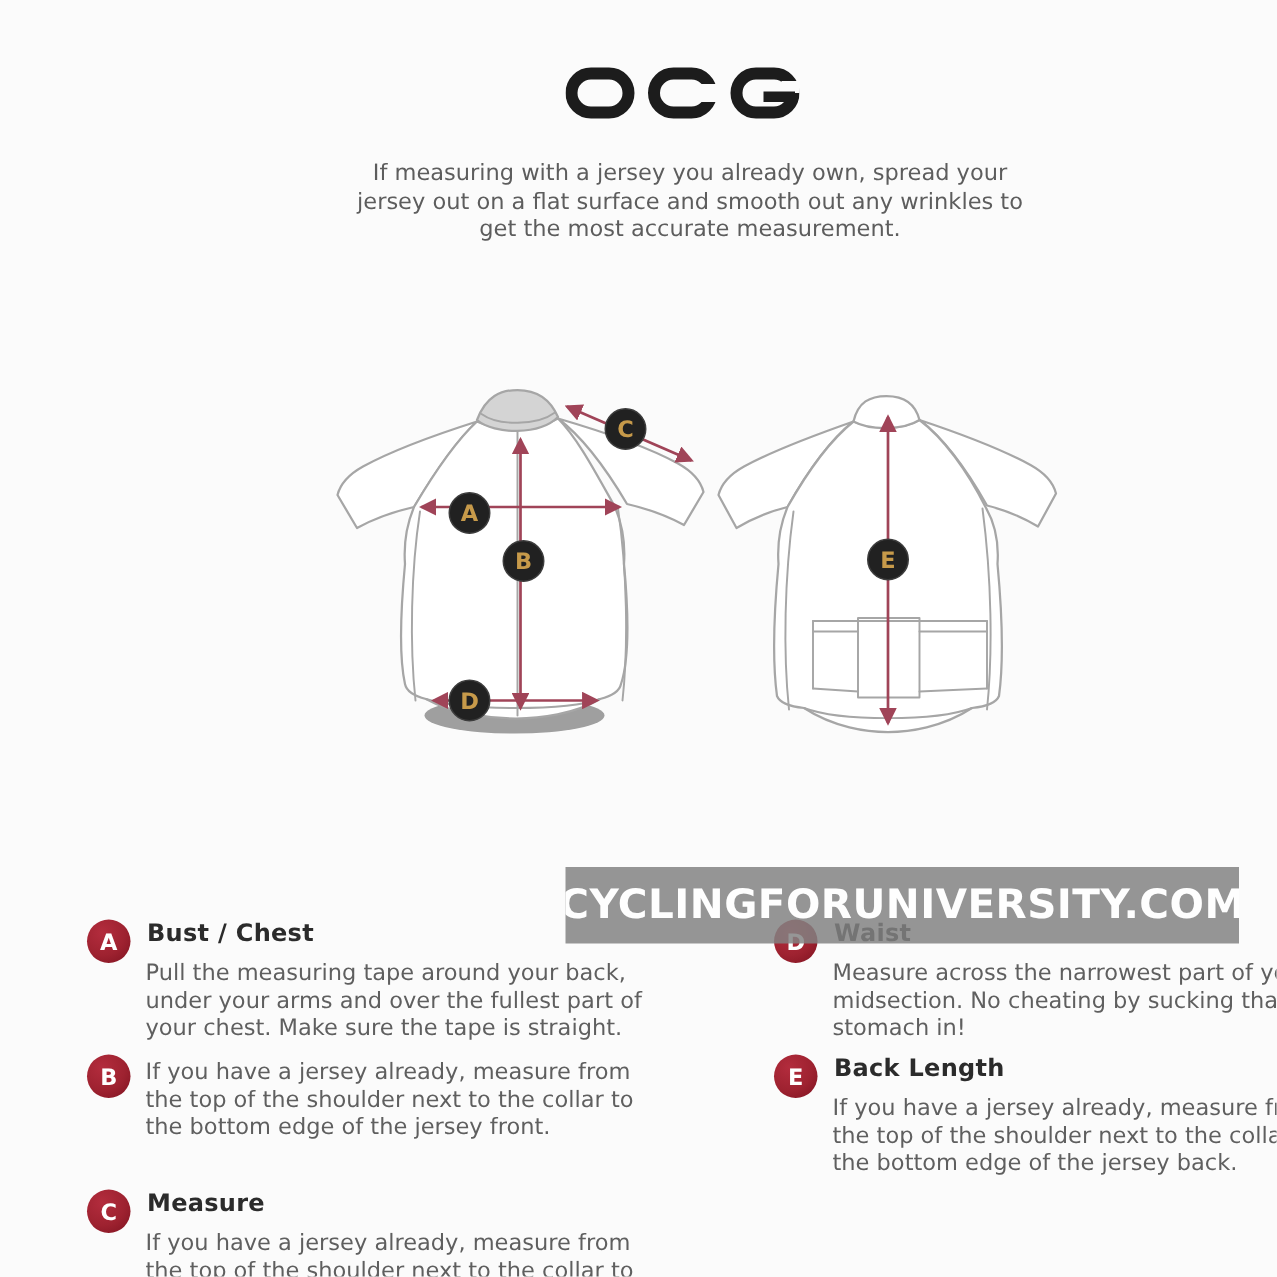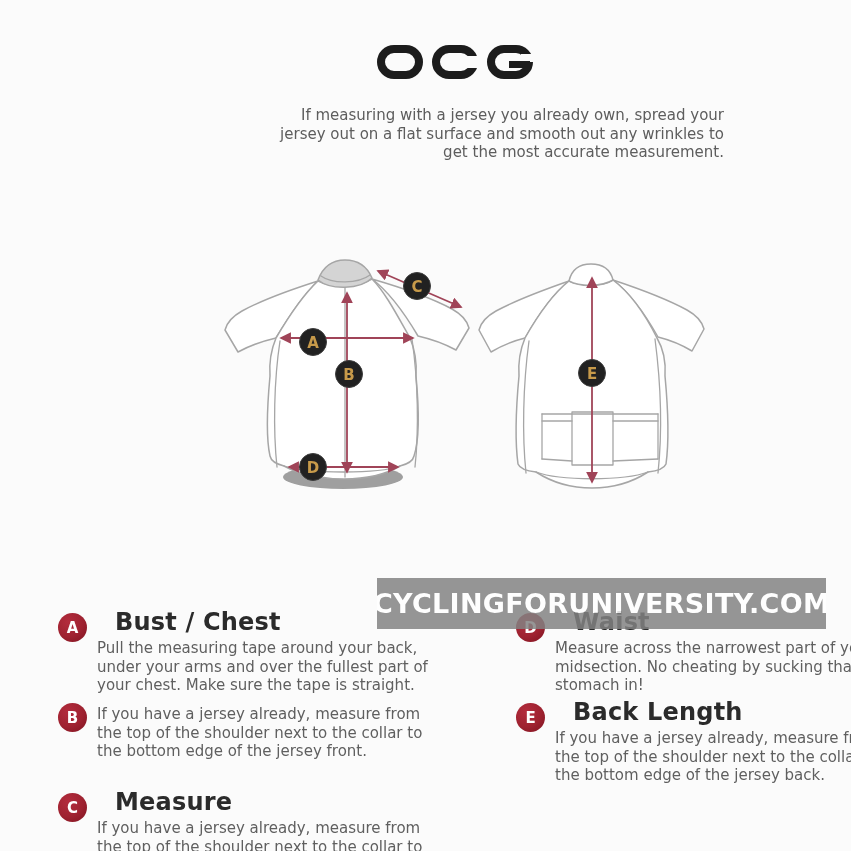--- a/index.html
+++ b/index.html
@@ -17,21 +17,21 @@
     background:var(--page-bg);
     font-family:"DejaVu Sans","Liberation Sans",sans-serif;
     color:var(--body-text);
   }
   .logo-wrap{position:absolute;left:377px;top:44px;width:156px;height:36px;}
   .logo-stroke{fill:none;stroke:var(--logo);stroke-width:8px;}
   .logo-cover{fill:var(--page-bg);stroke:none;}
   .logo-bar{fill:var(--logo);stroke:none;}
   .intro{
     position:absolute;left:196px;top:106px;width:528px;
-    text-align:right;font-size:15px;line-height:18.5px;
+    text-align:center;font-size:15px;line-height:18.5px;
     color:#5d5d5d;white-space:pre-line;
   }
   .diagram{position:absolute;left:0;top:240px;width:851px;height:262px;}
   .j-fill{fill:#ffffff;stroke:var(--outline);stroke-width:1.5;stroke-linejoin:round;}
   .j-line{fill:none;stroke:var(--outline);stroke-width:1.3;stroke-linecap:round;stroke-linejoin:round;}
   .collar-fill{fill:#d4d4d4;stroke:var(--outline);stroke-width:1.5;stroke-linejoin:round;}
   .shadow{fill:#9f9f9f;}
   .arrow{stroke:var(--arrow);stroke-width:1.8;fill:none;}
   .ah{fill:var(--arrow);}
   .m-circle{fill:var(--marker-bg);stroke:#3d3d3d;stroke-width:1;}
@@ -41,21 +41,21 @@
     text-anchor:middle;
   }
   .section{position:absolute;width:420px;}
   .section .badge{
     position:absolute;left:0;top:3px;width:29px;height:29px;border-radius:50%;
     background:radial-gradient(circle at 35% 30%, #b32c3d 0%, var(--badge) 55%, #7e1220 100%);
     color:var(--badge-text);font-weight:bold;font-size:15px;
     display:flex;align-items:center;justify-content:center;
   }
   .section .title{
-    margin-left:57px;font-size:24px;line-height:24px;
+    margin-left:40px;font-size:16px;line-height:24px;
     font-weight:bold;color:var(--heading);letter-spacing:.2px;
   }
   .section .desc{
     margin-left:39px;margin-top:5px;font-size:15px;line-height:18.5px;
     color:var(--body-text);white-space:pre;
   }
   .sec-a{left:58px;top:610px;}
   .sec-b{left:58px;top:700px;}
   .sec-c{left:58px;top:790px;}
   .sec-d{left:516px;top:610px;z-index:1;}

